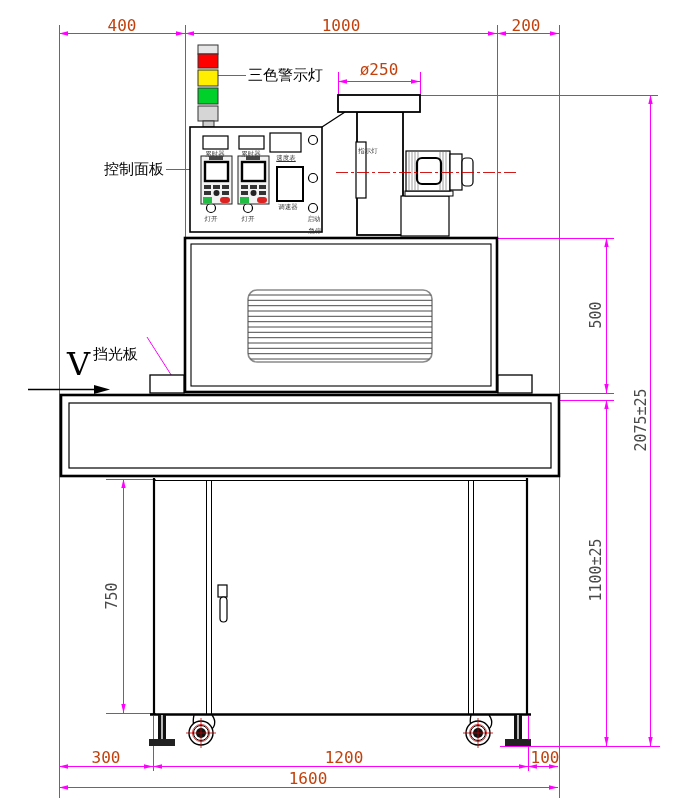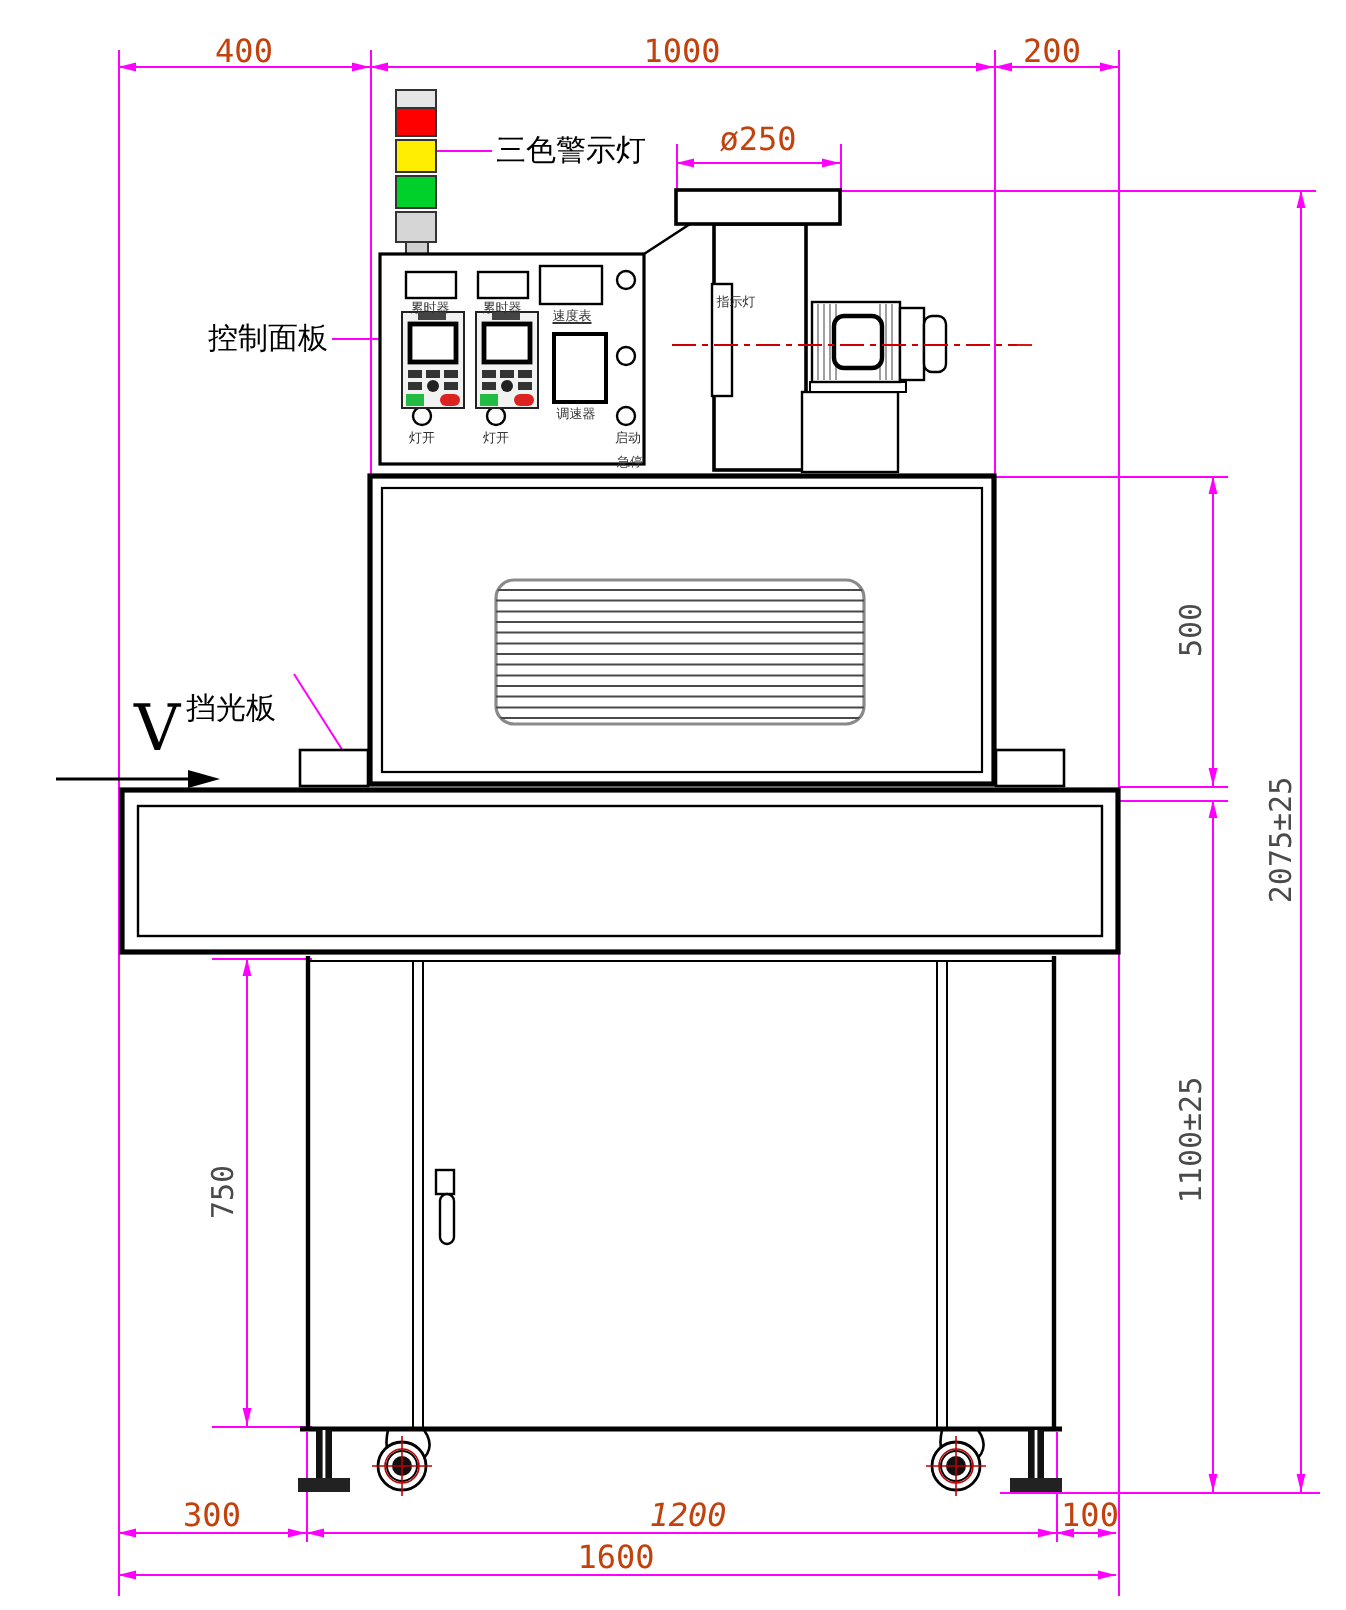--- a/index.html
+++ b/index.html
@@ -262,21 +262,21 @@
 <span class="lbl hdim" style="left:341px;top:18px;">1000</span>
 <span class="lbl hdim" style="left:526px;top:18px;">200</span>
 <span class="lbl hdim" style="left:379px;top:62px;">ø250</span>
 
 <span class="lbl vdim" style="left:596px;top:315px;">500</span>
 <span class="lbl vdim" style="left:641px;top:420px;">2075±25</span>
 <span class="lbl vdim" style="left:596px;top:570px;">1100±25</span>
 <span class="lbl vdim" style="left:112px;top:596px;">750</span>
 
 <span class="lbl hdim" style="left:106px;top:750px;">300</span>
-<span class="lbl hdim" style="left:344px;top:750px;font-style:italic;">1200</span>
+<span class="lbl hdim" style="left:344px;top:750px;">1200</span>
 <span class="lbl hdim" style="left:545px;top:750px;">100</span>
 <span class="lbl hdim" style="left:308px;top:771px;">1600</span>
 
 <span class="lbl cjk" style="left:248px;top:67px;">三色警示灯</span>
 <span class="lbl cjk" style="left:104px;top:161px;">控制面板</span>
 <span class="lbl cjk" style="left:93px;top:322px;margin-top:24px;">挡光板</span>
 <span class="lbl vletter" style="left:67px;top:348px;">V</span>
 
 <span class="lbl tiny" style="left:215px;top:151px;">累时器</span>
 <span class="lbl tiny" style="left:251px;top:151px;">累时器</span>

